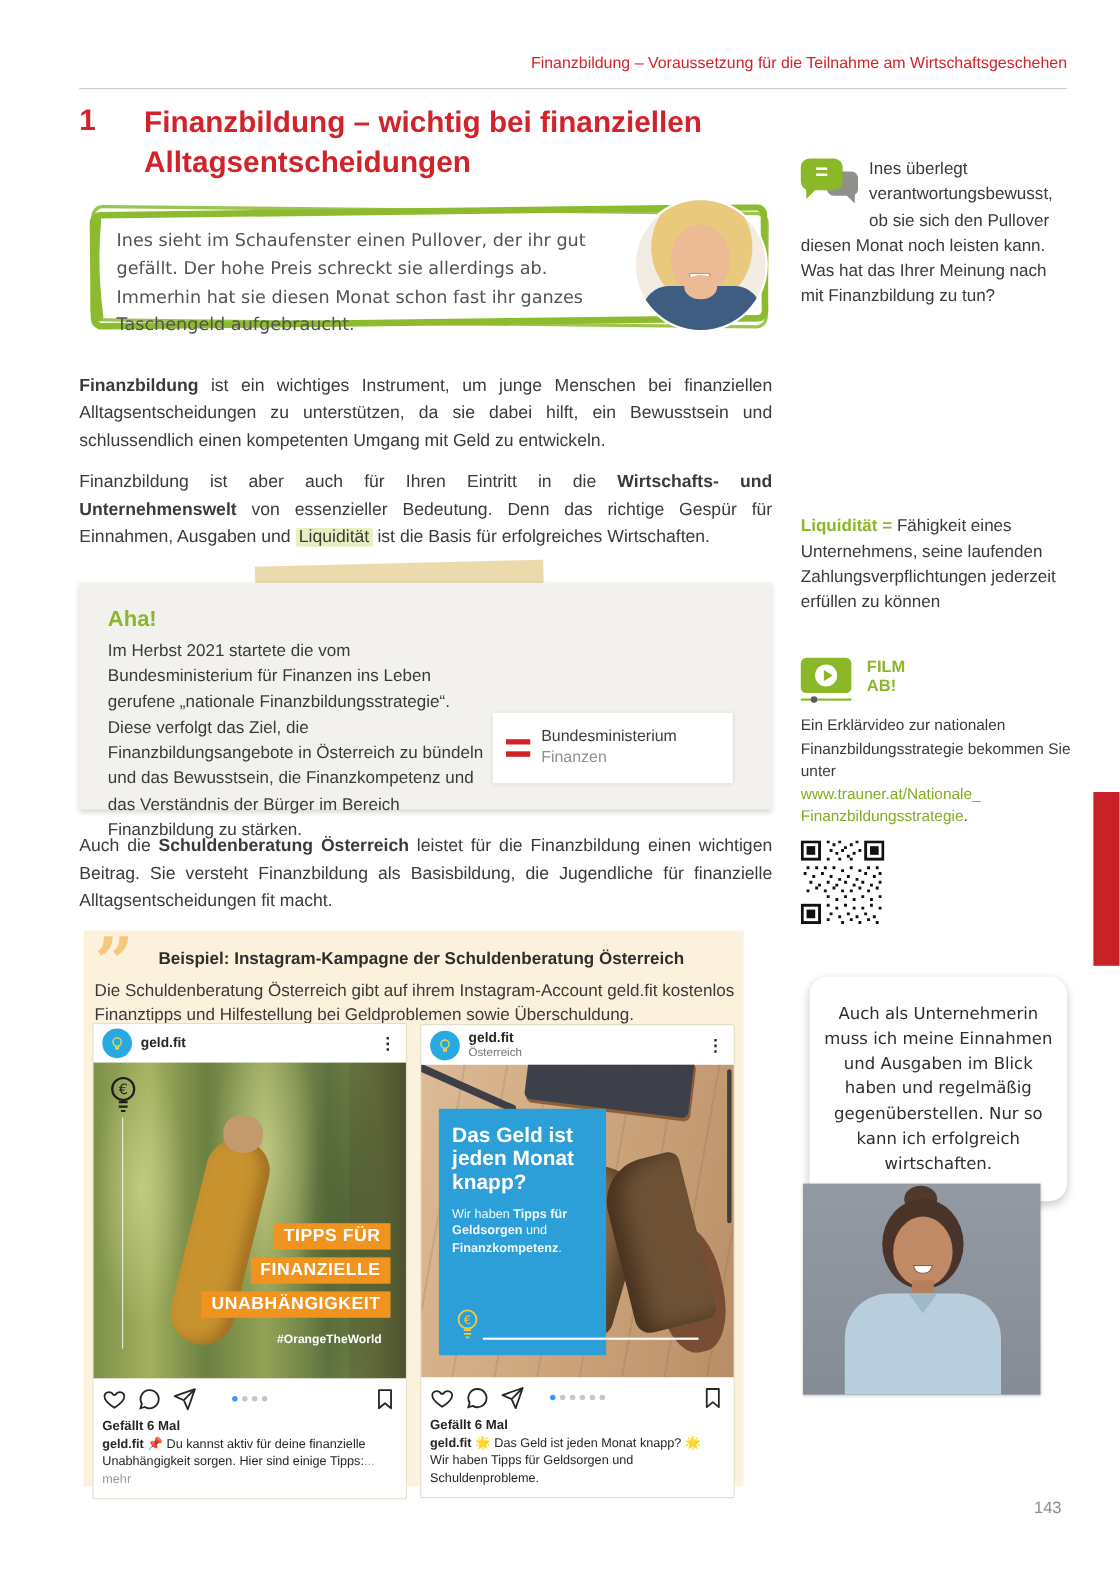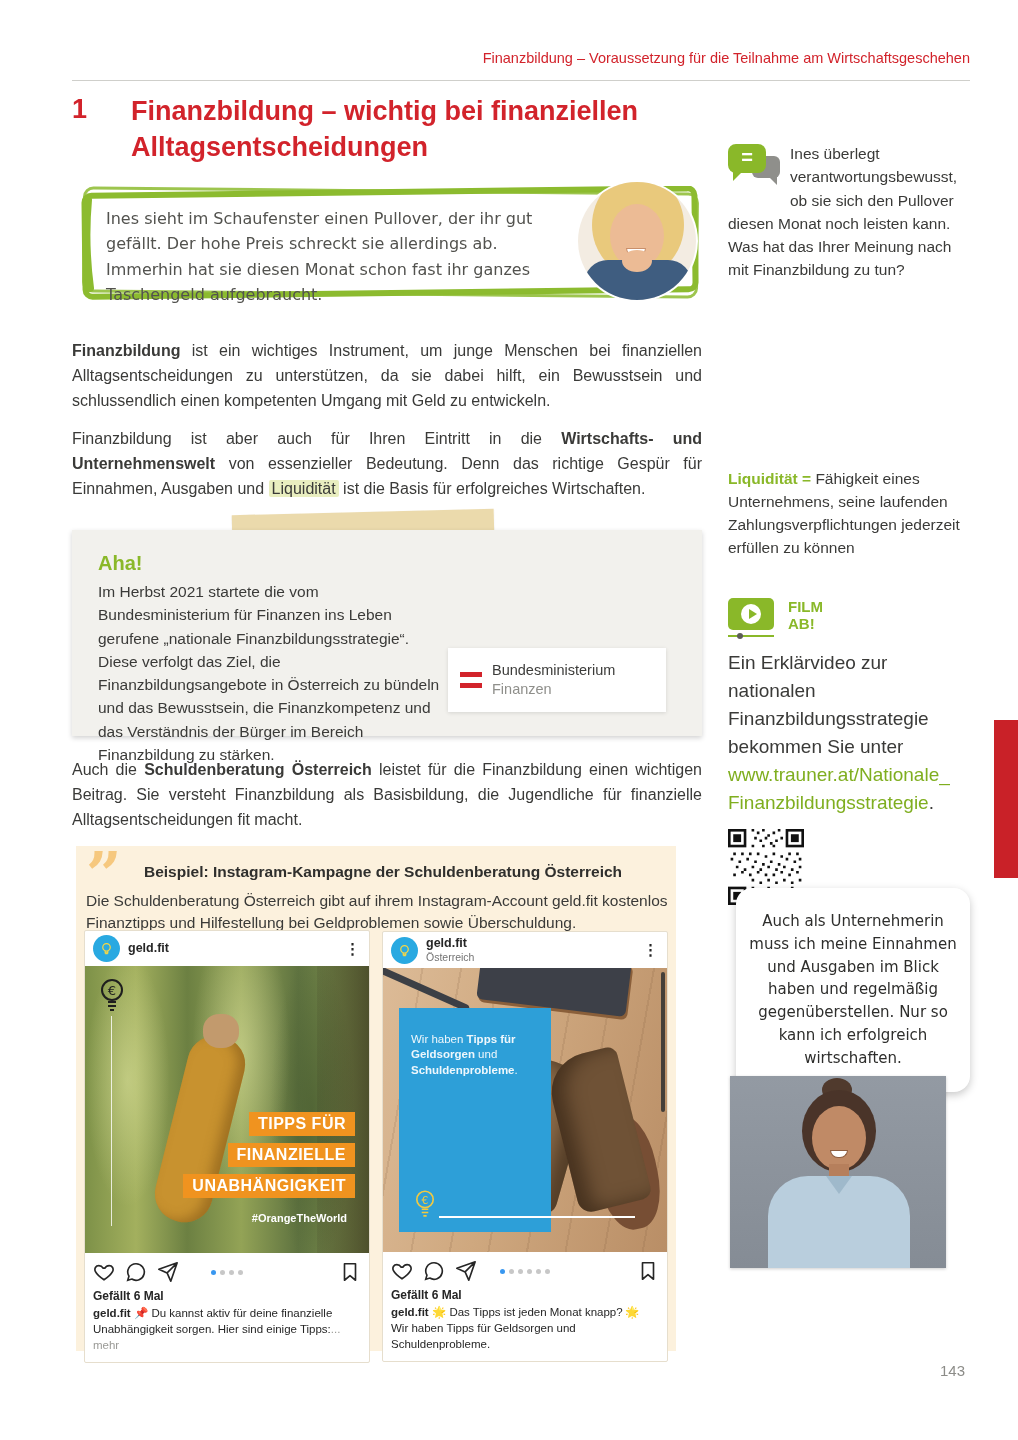--- a/index.html
+++ b/index.html
@@ -55,21 +55,21 @@
   .bmf-sub { color:#8f8f8b; }
 
   
   .film-block { top:598px; left:728px; width:248px; }
   .film-icon { position:relative; width:46px; height:32px; background:#8ab829; border-radius:5px; }
   .film-icon .circle { position:absolute; left:13px; top:6px; width:20px; height:20px; background:#fff; border-radius:50%; }
   .film-icon .tri { position:absolute; left:21px; top:11px; border-left:8px solid #8ab829; border-top:5px solid transparent; border-bottom:5px solid transparent; }
   .film-line { position:relative; width:46px; height:2px; background:#8ab829; margin-top:5px; }
   .film-line .dot { position:absolute; left:9px; top:-2px; width:6px; height:6px; background:#5d5d59; border-radius:50%; }
   .film-label { position:absolute; left:60px; top:0; color:#8ab829; font-weight:bold; font-size:15px; line-height:1.15; }
-  .film-text { margin-top:12px; font-size:19px; line-height:1.47; }
+  .film-text { margin-top:12px; font-size:14px; line-height:1.47; }
   .film-link { color:#7fae1f; }
   .qr { margin-top:12px; width:76px; height:76px; }
 
   .edge-tab { top:720px; left:994px; width:24px; height:158px; background:#c92128; }
 
   
   .beispiel-box { top:846px; left:76px; width:600px; height:505px; background:#fcf1dd; }
   .quote-glyph { position:absolute; left:10px; top:-2px; font-family:"DejaVu Serif", serif; font-weight:bold; font-size:62px; color:#f6c87e; line-height:1; }
   .beispiel-heading { position:absolute; left:68px; top:17px; width:520px; font-weight:bold; font-size:15.5px; color:#2f2f2d; }
   .beispiel-text { position:absolute; left:10px; top:44px; width:584px; font-size:15.5px; line-height:1.45; }
@@ -310,21 +310,22 @@
           <span class="ig-menu">⋮</span>
         </div>
         <div class="ig-img img2">
           <div class="pen"></div>
           <div class="notebook"></div>
           <div class="hand-l"></div>
           <div class="hand-r"></div>
           <div class="wallet-l"></div>
           <div class="wallet-r"></div>
           <div class="promo">
-            <div class="promo-sub"><span>Wir haben </span><span class="b">Tipps für Geldsorgen</span><span> und </span><span class="b">Schuldenprobleme</span><span>.</span></div>
+            <div class="promo-title">Das Geld ist jeden Monat knapp?</div>
+            <div class="promo-sub"><span>Wir haben </span><span class="b">Tipps für Geldsorgen</span><span> und </span><span class="b">Finanzkompetenz</span><span>.</span></div>
             <svg class="promo-bulb" width="28" height="36" viewBox="0 0 34 44">
               <circle cx="17" cy="14" r="10" fill="none" stroke="#f2c940" stroke-width="2"></circle>
               <text x="17" y="19" font-size="13" text-anchor="middle" fill="#f2c940" font-family="DejaVu Sans">€</text>
               <path d="M13 26h8M13 30h8M15 34h4" stroke="#f2c940" stroke-width="2"></path>
             </svg>
           </div>
           <div class="promo-line"></div>
           <div class="ig-scrollbar"></div>
         </div>
         <div class="ig-footer">
@@ -337,21 +338,21 @@
                 <path d="M12 3a9 9 0 1 1-4.6 16.7L3 21l1.3-4.4A9 9 0 0 1 12 3z" fill="none" stroke="#262626" stroke-width="1.8"></path>
               </svg>
             <svg class="icon" width="22" height="22" viewBox="0 0 24 24">
                 <path d="M22 2 11 13M22 2l-7 20-4-9-9-4 20-7z" fill="none" stroke="#262626" stroke-width="1.8" stroke-linejoin="round"></path>
               </svg>
             <svg class="icon ig-bookmark" width="22" height="22" viewBox="0 0 24 24">
                 <path d="M6 3h12v18l-6-5-6 5z" fill="none" stroke="#262626" stroke-width="1.8" stroke-linejoin="round"></path>
               </svg>
           </div>
           <div class="ig-likes">Gefällt 6 Mal</div>
-          <div class="ig-caption"><span class="b">geld.fit</span><span> 🌟 Das Tipps ist jeden Monat knapp? 🌟</span><br><span>Wir haben Tipps für Geldsorgen und Schuldenprobleme.</span></div>
+          <div class="ig-caption"><span class="b">geld.fit</span><span> 🌟 Das Geld ist jeden Monat knapp? 🌟</span><br><span>Wir haben Tipps für Geldsorgen und Schuldenprobleme.</span></div>
         </div>
       </div>
 
     </div>
   </div>
 
   <div class="abs speech-card">
     <span>Auch als Unternehmerin muss ich meine Einnahmen und Ausgaben im Blick haben und regelmäßig gegenüberstellen. Nur so kann ich erfolgreich wirtschaften.</span>
     <div class="speech-tail"></div>
   </div>

